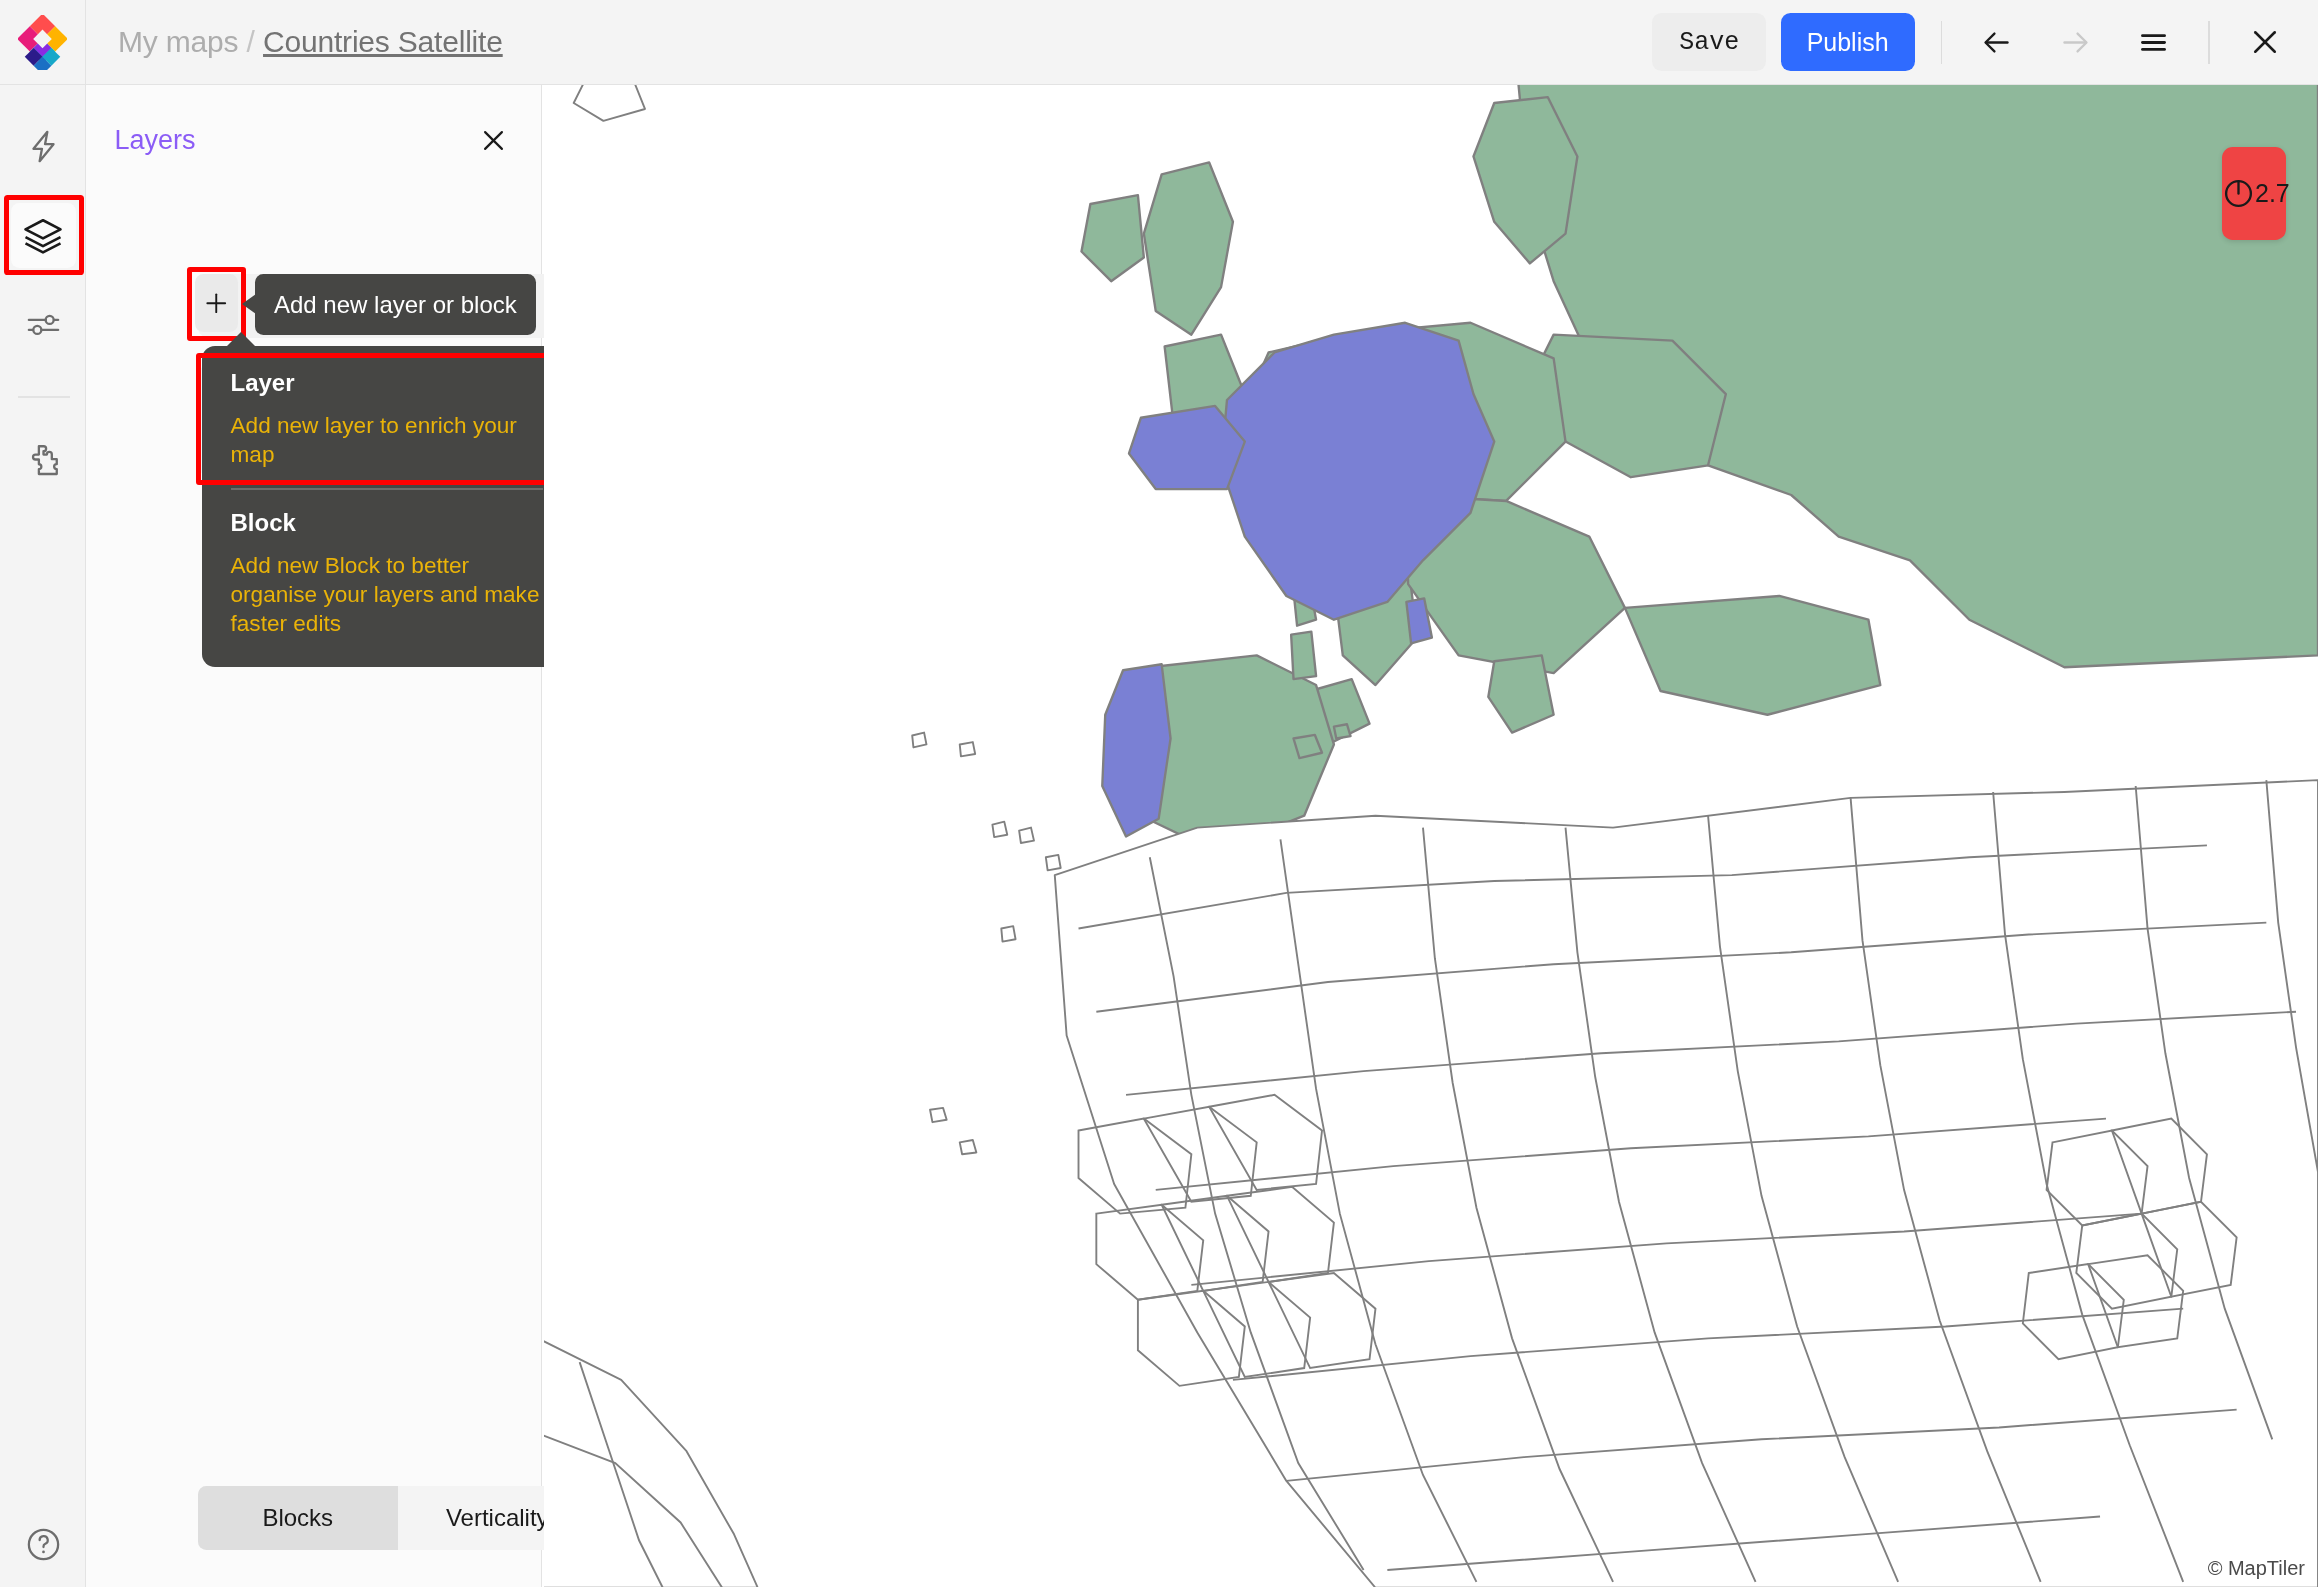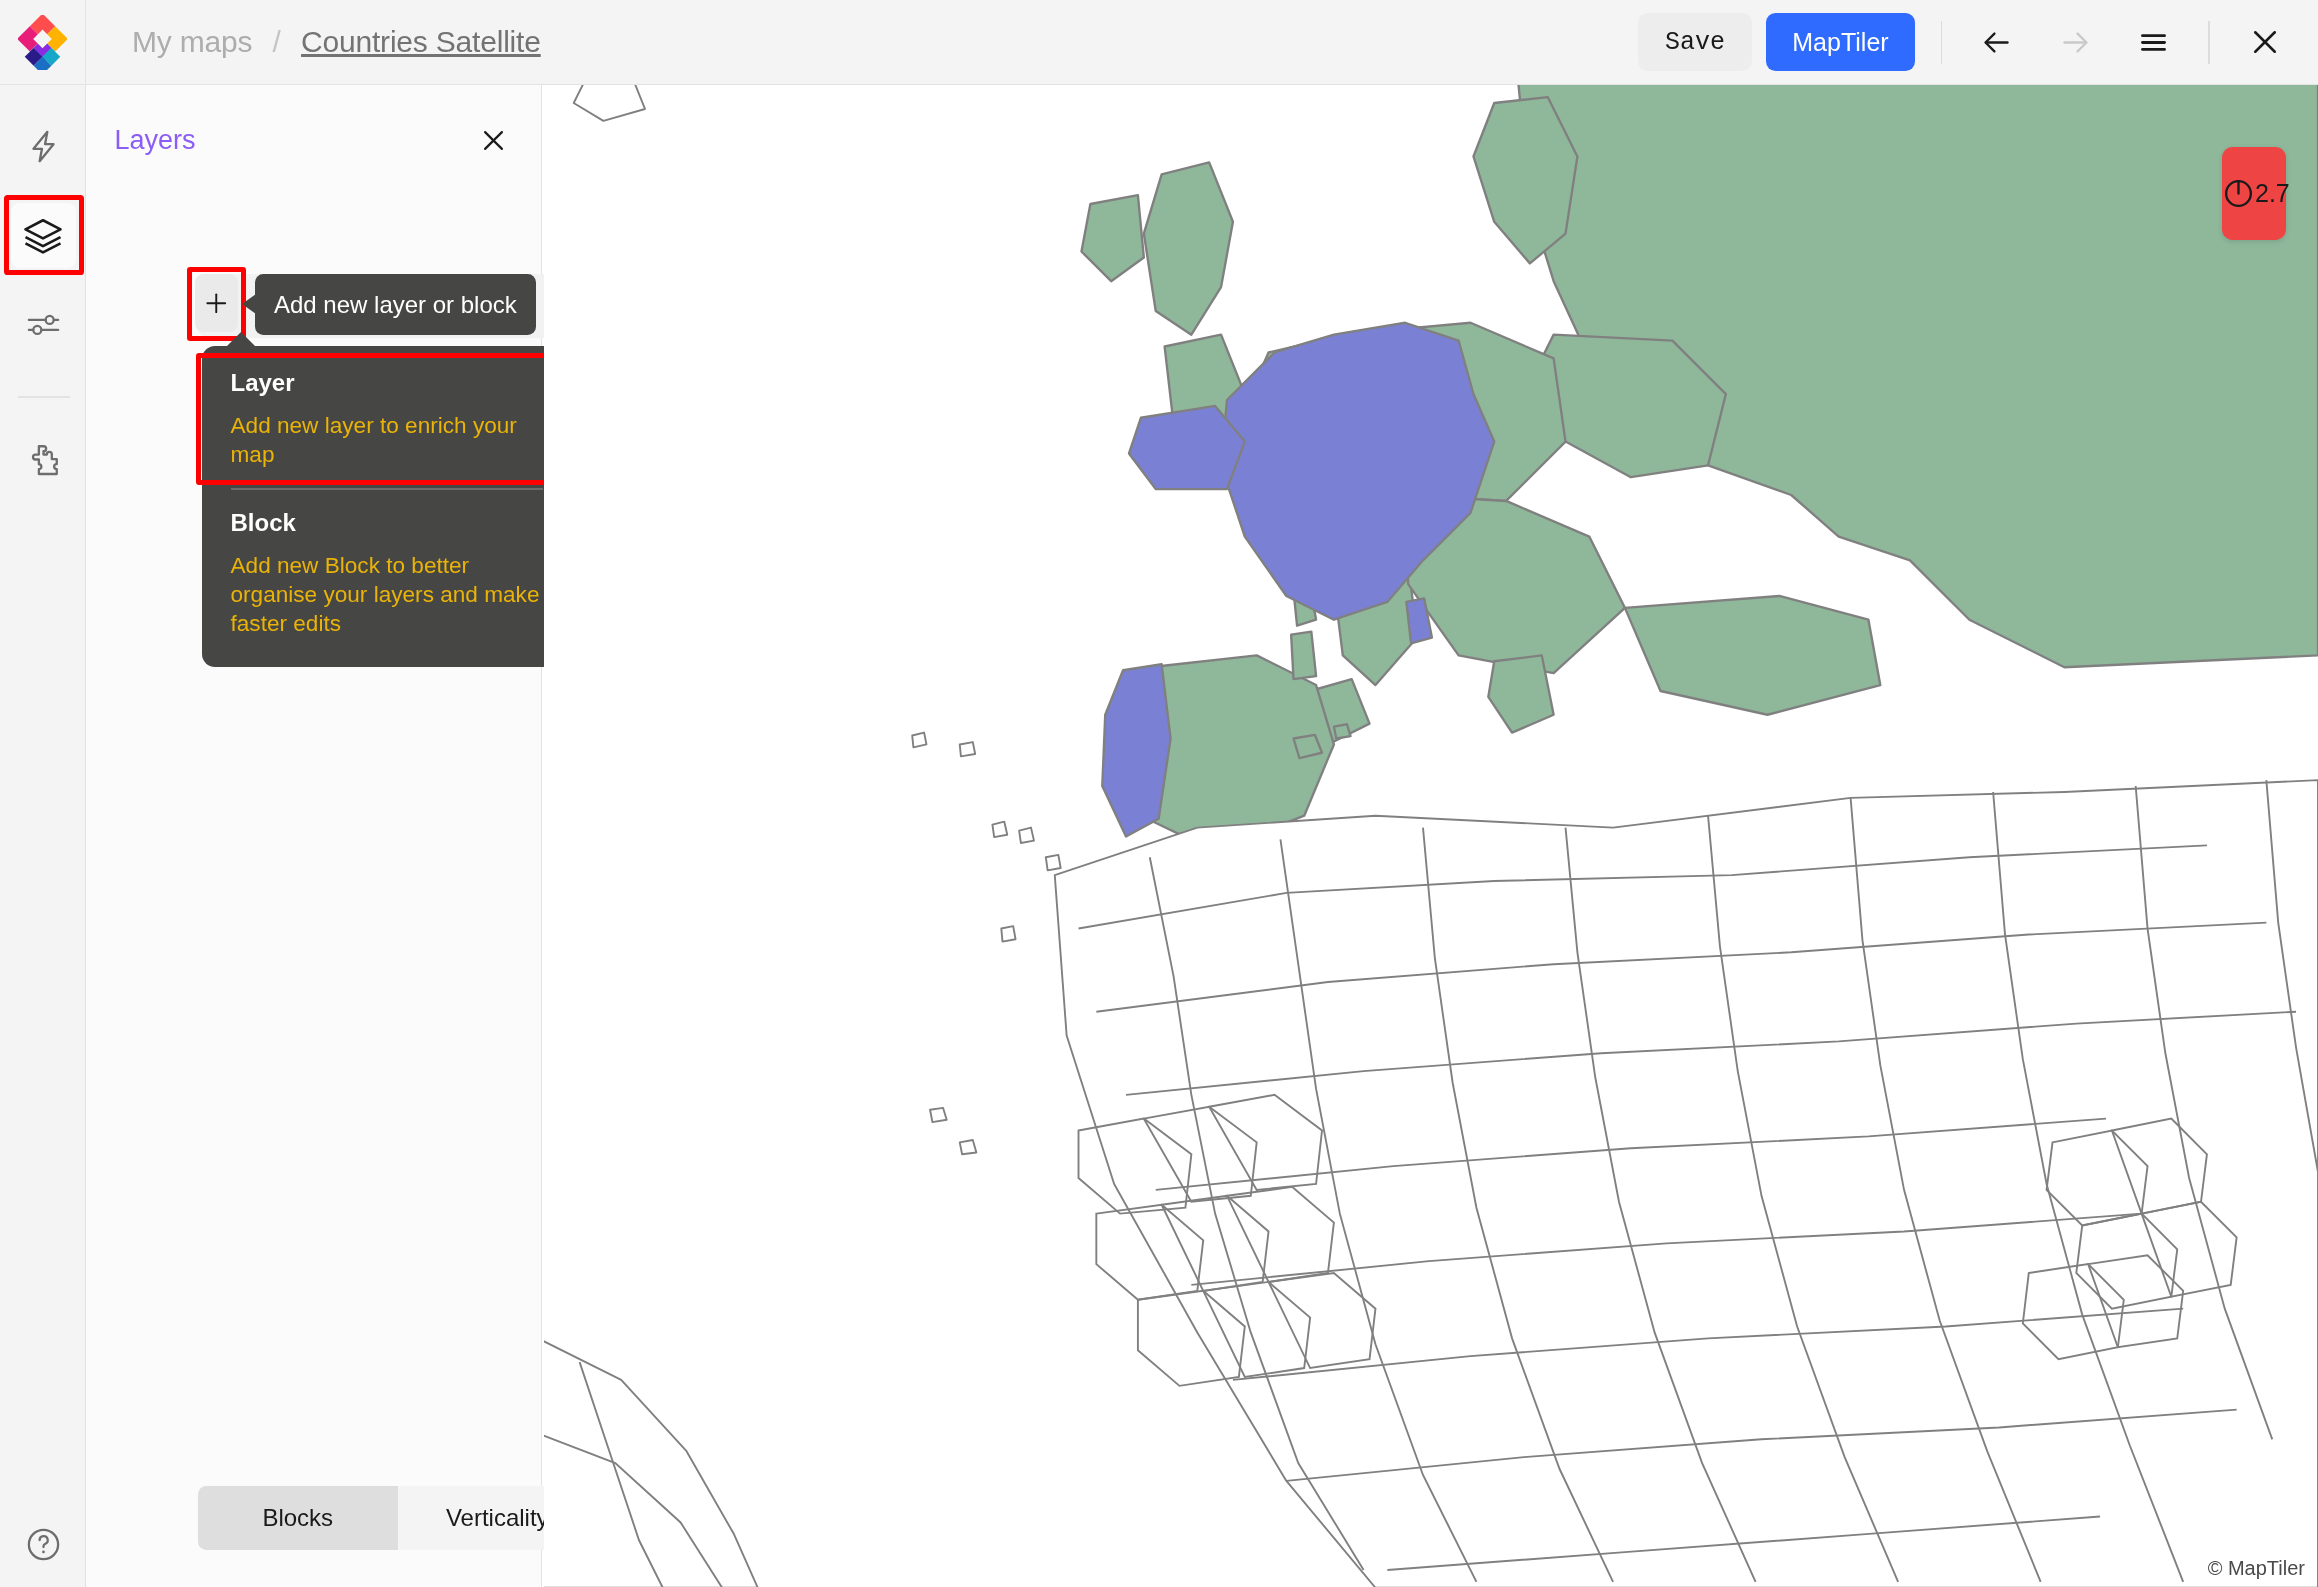--- a/index.html
+++ b/index.html
@@ -18,23 +18,23 @@
     background: #f4f4f4;
     border-bottom: 1.8px solid #e3e3e3;
     display: flex; align-items: center;
   }
   .logo-wrap {
     width: 86px; height: 85px;
     display: flex; align-items: center; justify-content: center;
     border-right: 1.8px solid #e3e3e3;
   }
   .breadcrumb {
-    margin-left: 46px;
+    margin-left: 32px;
     font-size: 30px; letter-spacing: -0.2px;
-    display: flex; align-items: flex-start; gap: 12px;
+    display: flex; align-items: flex-start; gap: 0;
     white-space: nowrap;
   }
   .bc-root { color: #adadad; }
   .bc-sep { color: #c4c4c4; margin: 0 8.3px; }
   .bc-title { color: #737373; text-decoration: underline; }
 
   .header-right {
     margin-left: auto; display: flex; align-items: center;
     height: 85px; padding-right: 26px;
   }
@@ -243,21 +243,21 @@
     </div>
 
     <div class="breadcrumb">
       <span class="bc-root">My maps</span>
       <span class="bc-sep">/</span>
       <span class="bc-title">Countries Satellite</span>
     </div>
 
     <div class="header-right">
       <button class="btn-save">Save</button>
-      <button class="btn-publish">MapTiler</button>
+      <button class="btn-publish">Publish</button>
 
       <div class="vdiv"></div>
 
       <button class="ico-btn">
         <svg width="33" height="33" viewBox="0 0 24 24" fill="none" stroke="#1a1a1a" stroke-width="1.7" stroke-linecap="round" stroke-linejoin="round">
           <line x1="20" y1="12" x2="4.5" y2="12"></line>
           <polyline points="10.5,5.5 4,12 10.5,18.5"></polyline>
         </svg>
       </button>
 

